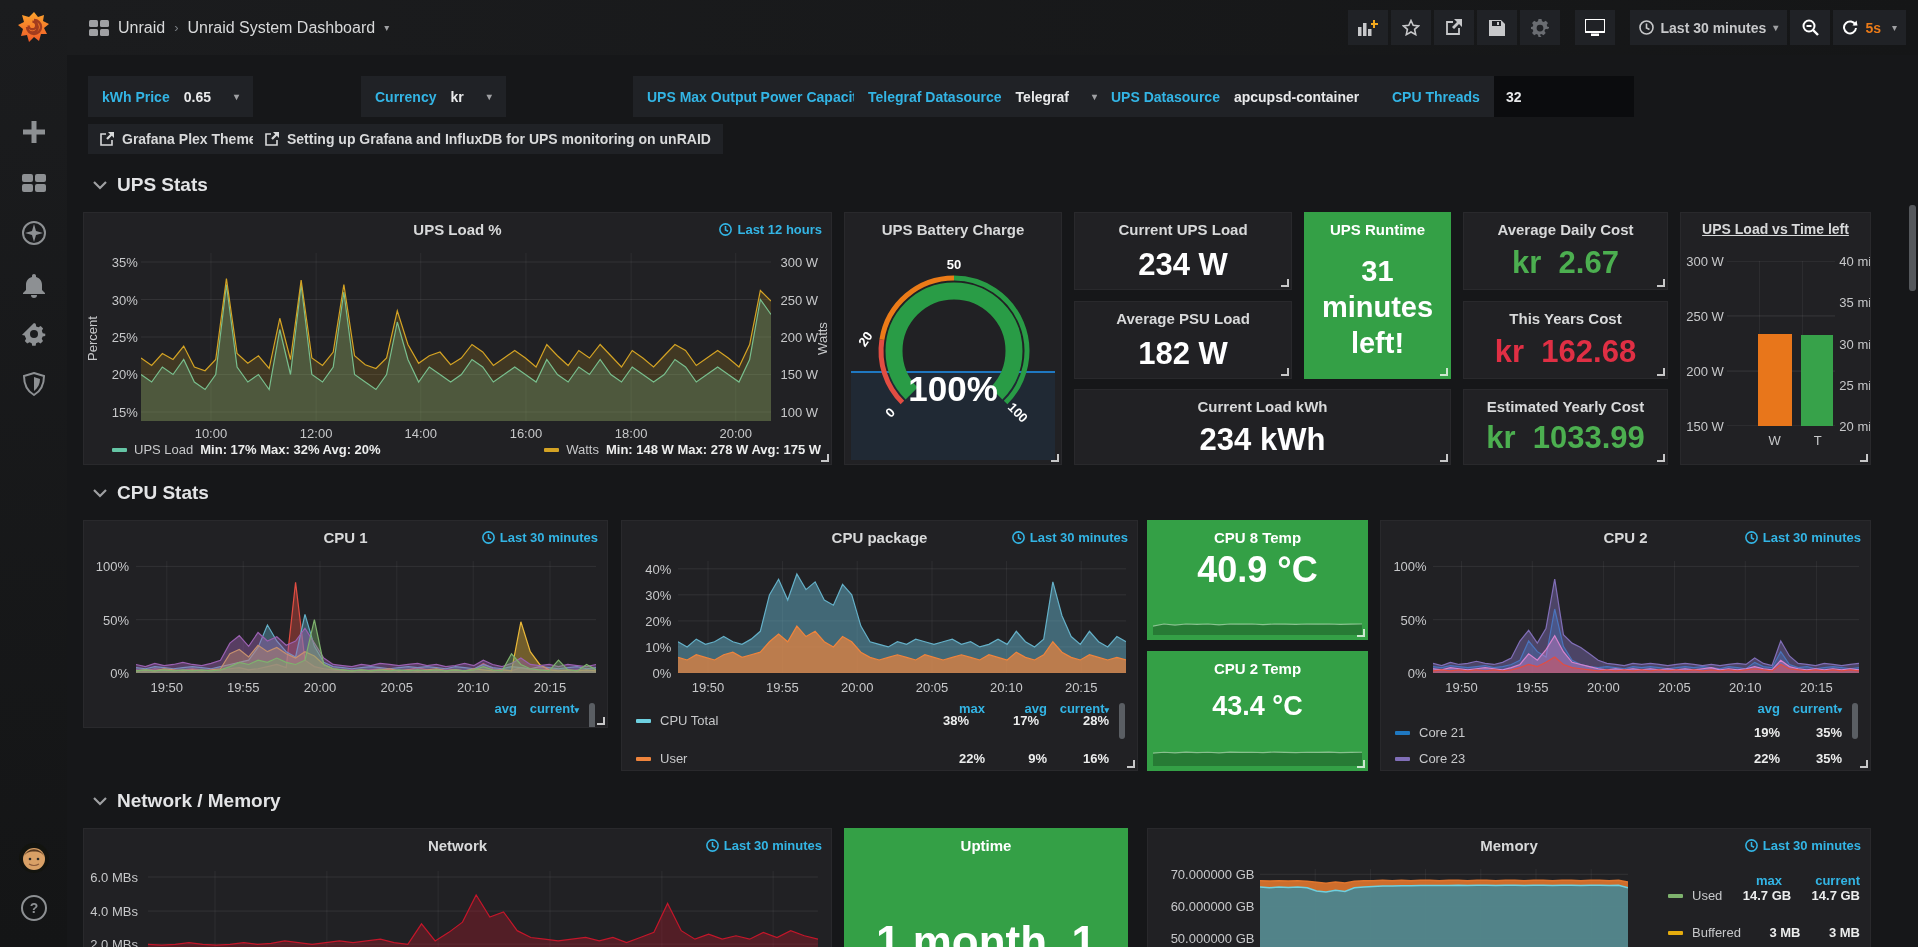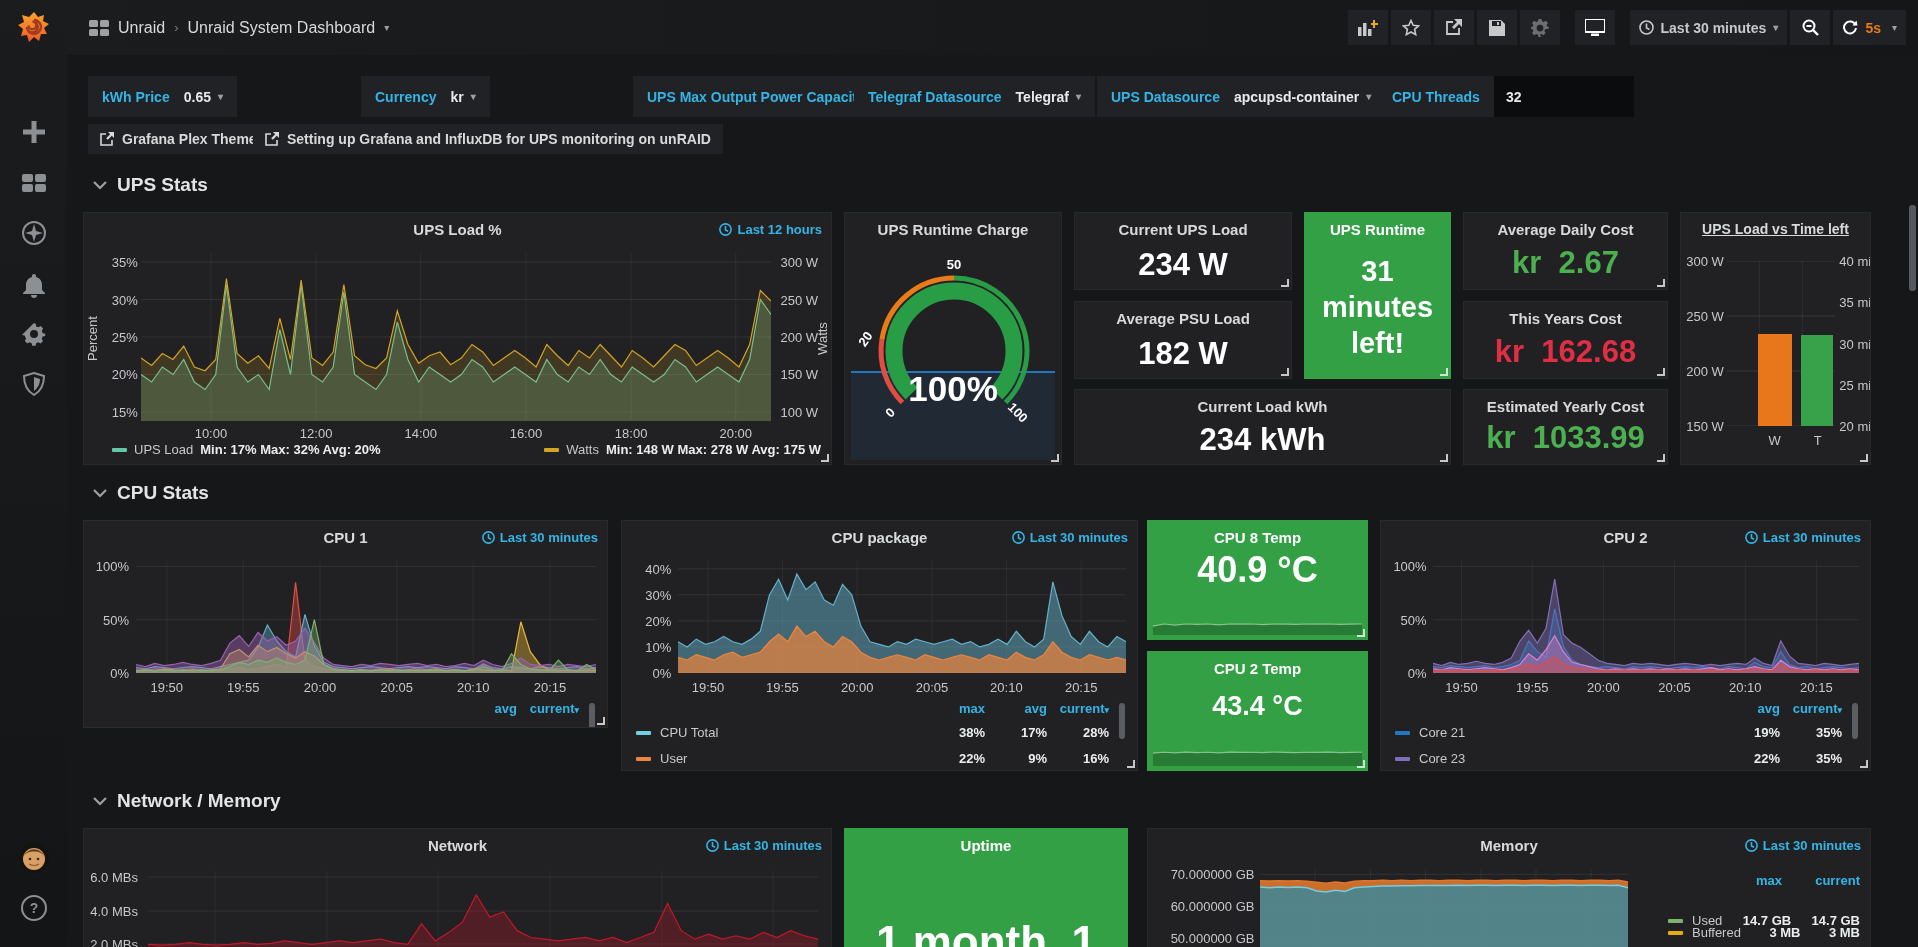--- a/index.html
+++ b/index.html
@@ -24,21 +24,21 @@
   .navbtn { height:35px; min-width:40px; background:#202226; display:flex; align-items:center;
     justify-content:center; margin-left:3px; color:#c7c8ca; cursor:pointer; padding:0 9px; }
   .nav-gap { width:12px; }
   #time-btn { font-size:14px; font-weight:bold; gap:7px; }
   #refresh-val { color:#eb7b18; font-weight:bold; font-size:14px; margin-right:4px; }
 
   
   .varpill { position:absolute; height:41px; background:#202226; display:flex; align-items:center;
     padding:0 14px; gap:14px; font-size:14px; font-weight:bold; cursor:pointer; }
   .varlabel { color:#33b5e5; }
-  .varvalue { color:#e8e9ea; display:flex; align-items:center; gap:7px; }
+  .varvalue { color:#e8e9ea; display:flex; align-items:center; gap:23px; }
   .varinputbox { background:#0b0c0e; border:none; color:#e8e9ea; font-weight:bold; font-size:14px;
     height:41px; width:140px; padding:0 12px; font-family:"Liberation Sans",sans-serif; }
   .linkpill { position:absolute; height:30px; background:#202226; display:flex; align-items:center;
     padding:0 12px; gap:8px; font-size:14px; font-weight:bold; color:#d8d9da; cursor:pointer; }
 
   
   .section-head { position:absolute; display:flex; align-items:center; gap:10px; font-size:19px;
     font-weight:bold; color:#e3e4e6; cursor:pointer; }
 
   
@@ -363,21 +363,21 @@
     <span class="lstats">Min: 17% Max: 32% Avg: 20%</span>
   </div>
   <div class="legend-inline" style="right:10px;bottom:7px;">
     <span class="lmark" style="background: rgb(212, 163, 36);"></span>
     <span class="lname">Watts</span>
     <span class="lstats">Min: 148 W Max: 278 W Avg: 175 W</span>
   </div>
 </div>
 
 <div class="panel" style="left:844px;top:212px;width:218px;height:253px;">
-  <div class="ptitle">UPS Runtime Charge</div>
+  <div class="ptitle">UPS Battery Charge</div>
   <div class="abs" style="left:6px;right:6px;top:63%;height:2px;background:#1f78c1;z-index:1;"></div>
   <div class="abs" style="left:6px;right:6px;top:63%;bottom:4px;background:rgba(31,120,193,0.10);z-index:0;"></div>
   <div class="abs" style="left:9px;top:42px;width:200px;height:170px;z-index:2;">
     <svg id="gauge-svg" width="200" height="170" viewBox="0 0 200 170">
         <path d="M 57.6 138.4 A 60 60 0 1 1 142.4 138.4" fill="none" stroke="#299c46" stroke-width="17"></path>
         <path d="M 48.4 147.6 A 73 73 0 0 1 27.9 84.6" fill="none" stroke="#e24d42" stroke-width="5"></path>
         <path d="M 27.9 84.6 A 73 73 0 0 1 100.0 23.0" fill="none" stroke="#eb7b18" stroke-width="5"></path>
         <path d="M 100.0 23.0 A 73 73 0 0 1 151.6 147.6" fill="none" stroke="#299c46" stroke-width="5"></path>
         <text x="39.2" y="160.8" transform="rotate(-45 39.2 160.8)" text-anchor="middle" font-size="13" font-weight="bold" fill="#fff" font-family="Liberation Sans,sans-serif">0</text>
         <text x="15.1" y="86.5" transform="rotate(-55 15.1 86.5)" text-anchor="middle" font-size="13" font-weight="bold" fill="#fff" font-family="Liberation Sans,sans-serif">20</text>
@@ -550,21 +550,21 @@
     <div class="xtick" style="left:73.3%;top:106%;">20:10</div>
     <div class="xtick" style="left:90%;top:106%;">20:15</div>
   </div>
   <div class="legend-table" style="left:14px;right:6px;top:180px;height:64px;">
     <div class="lt-row lt-head" style="top:0;">
       <span class="lt-name"></span>
       <span class="lt-col">max</span>
       <span class="lt-col">avg</span>
       <span class="lt-col"><span>current</span><span style="color:#33b5e5;font-size:9px;">▾</span></span>
     </div>
-    <div class="lt-row" style="top:24px;">
+    <div class="lt-row" style="top:12px;gap:8px;">
       <span class="lt-name">
           <span class="lmark" style="background: rgb(110, 208, 224);"></span>
           <span class="lname">CPU Total</span>
         </span>
       <span class="lt-col">38%</span>
       <span class="lt-col">17%</span>
       <span class="lt-col">28%</span>
     </div>
     <div class="lt-row" style="top:50px;">
       <span class="lt-name">
@@ -727,21 +727,21 @@
     <div class="ytick" style="right:101.5%;top:3.3%;">70.000000 GB</div>
     <div class="ytick" style="right:101.5%;top:23.3%;">60.000000 GB</div>
     <div class="ytick" style="right:101.5%;top:43.3%;">50.000000 GB</div>
   </div>
   <div class="legend-table" style="left:520px;right:10px;top:44px;height:90px;">
     <div class="lt-row lt-head" style="top:0;right:0;">
       <span class="lt-name"></span>
       <span class="lt-col" style="width:78px;">max</span>
       <span class="lt-col" style="width:78px;">current</span>
     </div>
-    <div class="lt-row" style="top:40px;right:0;justify-content:space-between;">
+    <div class="lt-row" style="top:15px;right:0;justify-content:space-between;">
       <span class="lt-name">
           <span class="lmark" style="background: rgb(126, 178, 109);"></span>
           <span class="lname">Used</span>
         </span>
       <span class="lt-col" style="width:78px;">14.7 GB</span>
       <span class="lt-col" style="width:78px;">14.7 GB</span>
     </div>
     <div class="lt-row" style="top:52px;right:0;">
       <span class="lt-name">
           <span class="lmark" style="background: rgb(229, 172, 14);"></span>

